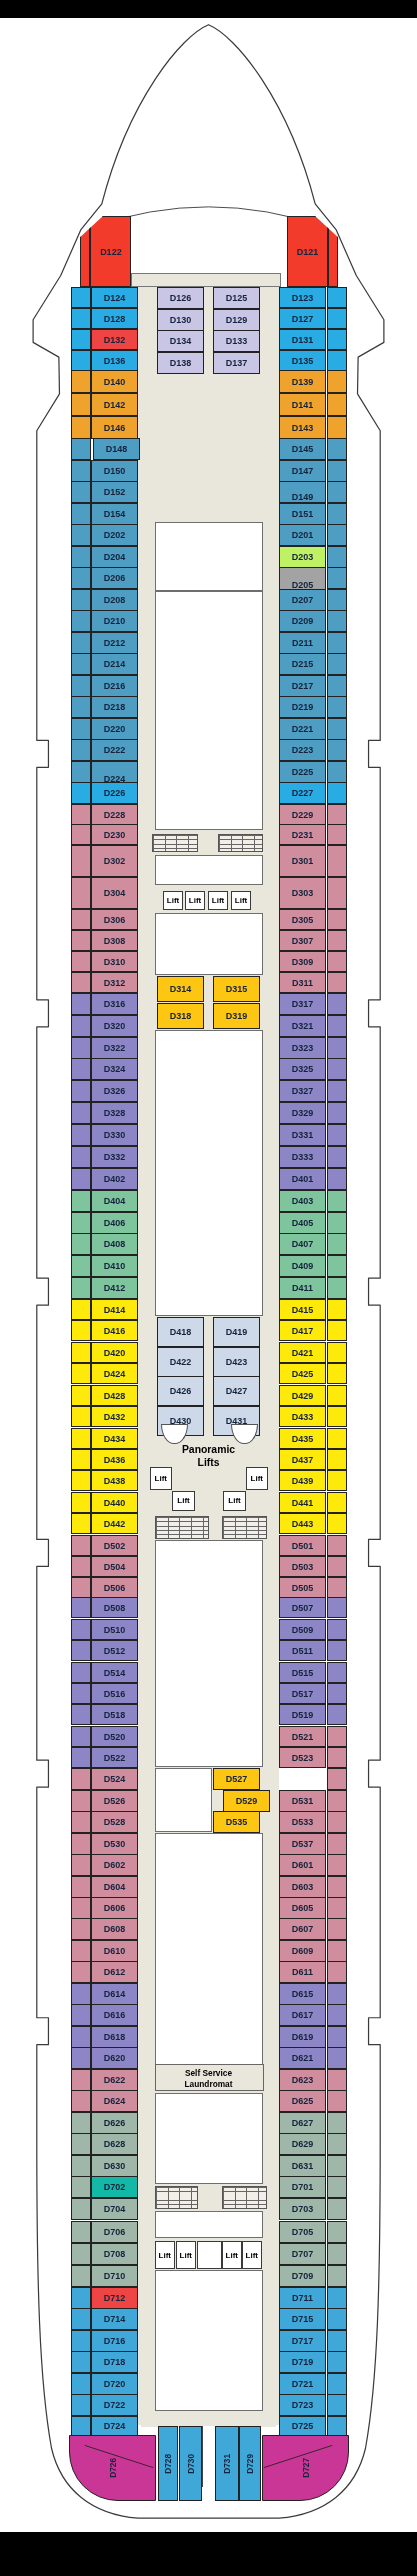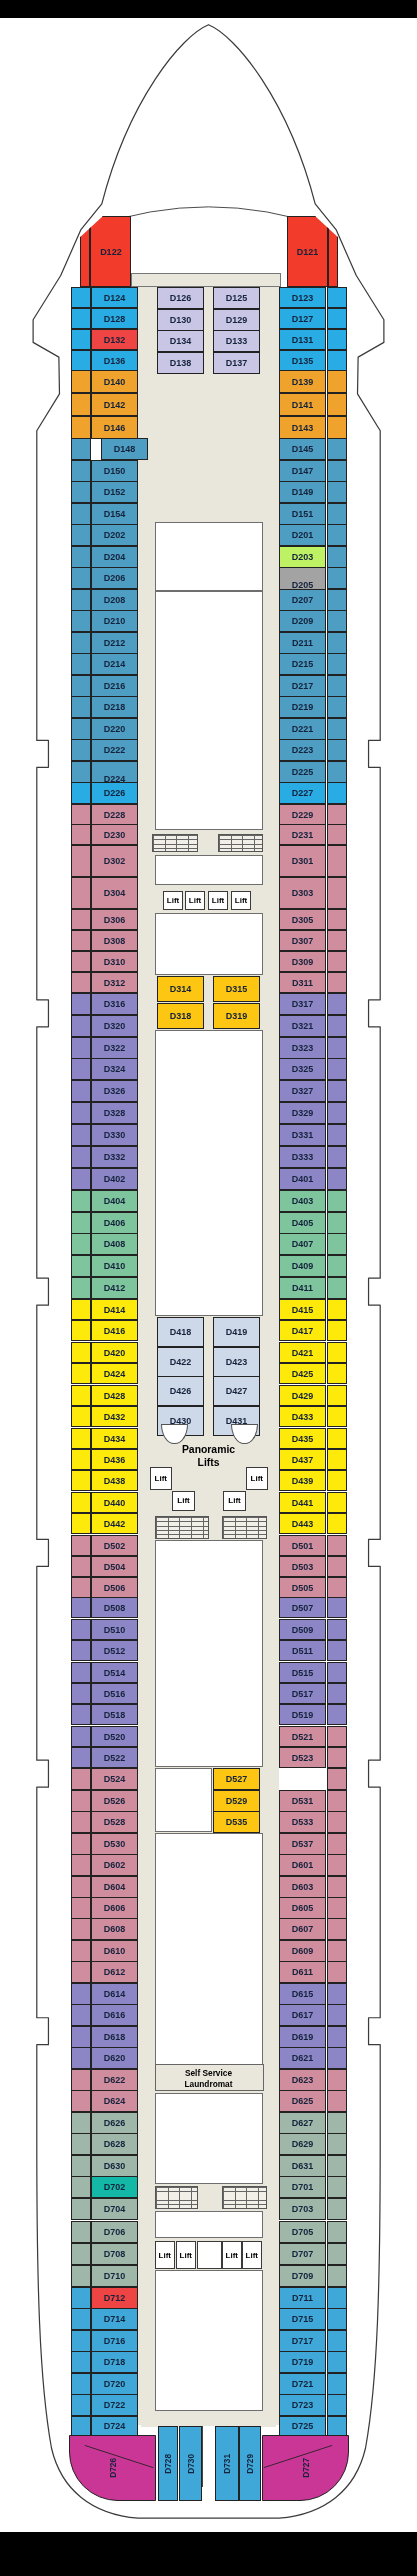--- a/index.html
+++ b/index.html
@@ -82,21 +82,21 @@
         </div>
         <div class="balc" style="left: 71px; top: 393px; width: 20px; height: 23px; background: rgb(239, 163, 45);"></div>
         <div class="cell" style="left: 91px; top: 393px; width: 47px; height: 23px; background: rgb(239, 163, 45);">
           <span>D142</span>
         </div>
         <div class="balc" style="left: 71px; top: 416px; width: 20px; height: 23px; background: rgb(239, 163, 45);"></div>
         <div class="cell" style="left: 91px; top: 416px; width: 47px; height: 23px; background: rgb(239, 163, 45);">
           <span>D146</span>
         </div>
         <div class="balc" style="left: 71px; top: 438px; width: 20px; height: 21.5px; background: rgb(78, 157, 194);"></div>
-        <div class="cell" style="left: 101px; top: 438px; width: 47px; height: 21.5px; background: rgb(78, 157, 194);">
+        <div class="cell" style="left: 93px; top: 438px; width: 47px; height: 21.5px; background: rgb(78, 157, 194);">
           <span>D148</span>
         </div>
         <div class="balc" style="left: 71px; top: 460px; width: 20px; height: 21.5px; background: rgb(78, 157, 194);"></div>
         <div class="cell" style="left: 91px; top: 460px; width: 47px; height: 21.5px; background: rgb(78, 157, 194);">
           <span>D150</span>
         </div>
         <div class="balc" style="left: 71px; top: 481px; width: 20px; height: 21.5px; background: rgb(78, 157, 194);"></div>
         <div class="cell" style="left: 91px; top: 481px; width: 47px; height: 21.5px; background: rgb(78, 157, 194);">
           <span>D152</span>
         </div>
@@ -485,21 +485,21 @@
         </div>
         <div class="balc" style="left: 327px; top: 416px; width: 20px; height: 23px; background: rgb(239, 163, 45);"></div>
         <div class="cell" style="left: 279px; top: 438px; width: 47px; height: 21.5px; background: rgb(78, 157, 194);">
           <span>D145</span>
         </div>
         <div class="balc" style="left: 327px; top: 438px; width: 20px; height: 21.5px; background: rgb(78, 157, 194);"></div>
         <div class="cell" style="left: 279px; top: 460px; width: 47px; height: 21.5px; background: rgb(78, 157, 194);">
           <span>D147</span>
         </div>
         <div class="balc" style="left: 327px; top: 460px; width: 20px; height: 21.5px; background: rgb(78, 157, 194);"></div>
-        <div class="cell" style="left: 279px; top: 481px; width: 47px; height: 21.5px; background: rgb(78, 157, 194);">
+        <div class="cell" style="left: 279px; top: 481px; width: 47px; height: 21.5px; background: rgb(78, 157, 194); align-items: flex-end;">
           <span>D149</span>
         </div>
         <div class="balc" style="left: 327px; top: 481px; width: 20px; height: 21.5px; background: rgb(78, 157, 194);"></div>
         <div class="cell" style="left: 279px; top: 503px; width: 47px; height: 21.5px; background: rgb(78, 157, 194);">
           <span>D151</span>
         </div>
         <div class="balc" style="left: 327px; top: 503px; width: 20px; height: 21.5px; background: rgb(78, 157, 194);"></div>
         <div class="cell" style="left: 279px; top: 524px; width: 47px; height: 21.5px; background: rgb(78, 157, 194);">
           <span>D201</span>
         </div>
@@ -908,21 +908,21 @@
         </div>
         <div class="cell" style="left: 213px; top: 1376px; width: 47px; height: 30px; background: rgb(205, 216, 232);">
           <span>D427</span>
         </div>
         <div class="cell" style="left: 213px; top: 1406px; width: 47px; height: 30px; background: rgb(205, 216, 232);">
           <span>D431</span>
         </div>
         <div class="cell" style="left: 213px; top: 1768px; width: 47px; height: 21.5px; background: rgb(252, 198, 19);">
           <span>D527</span>
         </div>
-        <div class="cell" style="left: 213px; top: 1790px; width: 47px; height: 21.5px; background: rgb(252, 198, 19);">
+        <div class="cell" style="left: 223px; top: 1790px; width: 47px; height: 21.5px; background: rgb(252, 198, 19);">
           <span>D529</span>
         </div>
         <div class="cell" style="left: 213px; top: 1811px; width: 47px; height: 21.5px; background: rgb(252, 198, 19);">
           <span>D535</span>
         </div>
         <div class="abs" style="left: 80px; top: 216px; width: 51px; height: 71px; clip-path: polygon(0px 30%, 45% 0px, 100% 0px, 100% 100%, 0px 100%);">
           <div class="balc" style="left: 0px; top: 0px; width: 10.4px; height: 71px; background: rgb(242, 59, 43);"></div>
           <div class="cell" style="left: 10.4px; top: 0px; width: 41px; height: 71px; background: rgb(242, 59, 43);">
             <span>D122</span>
           </div>

